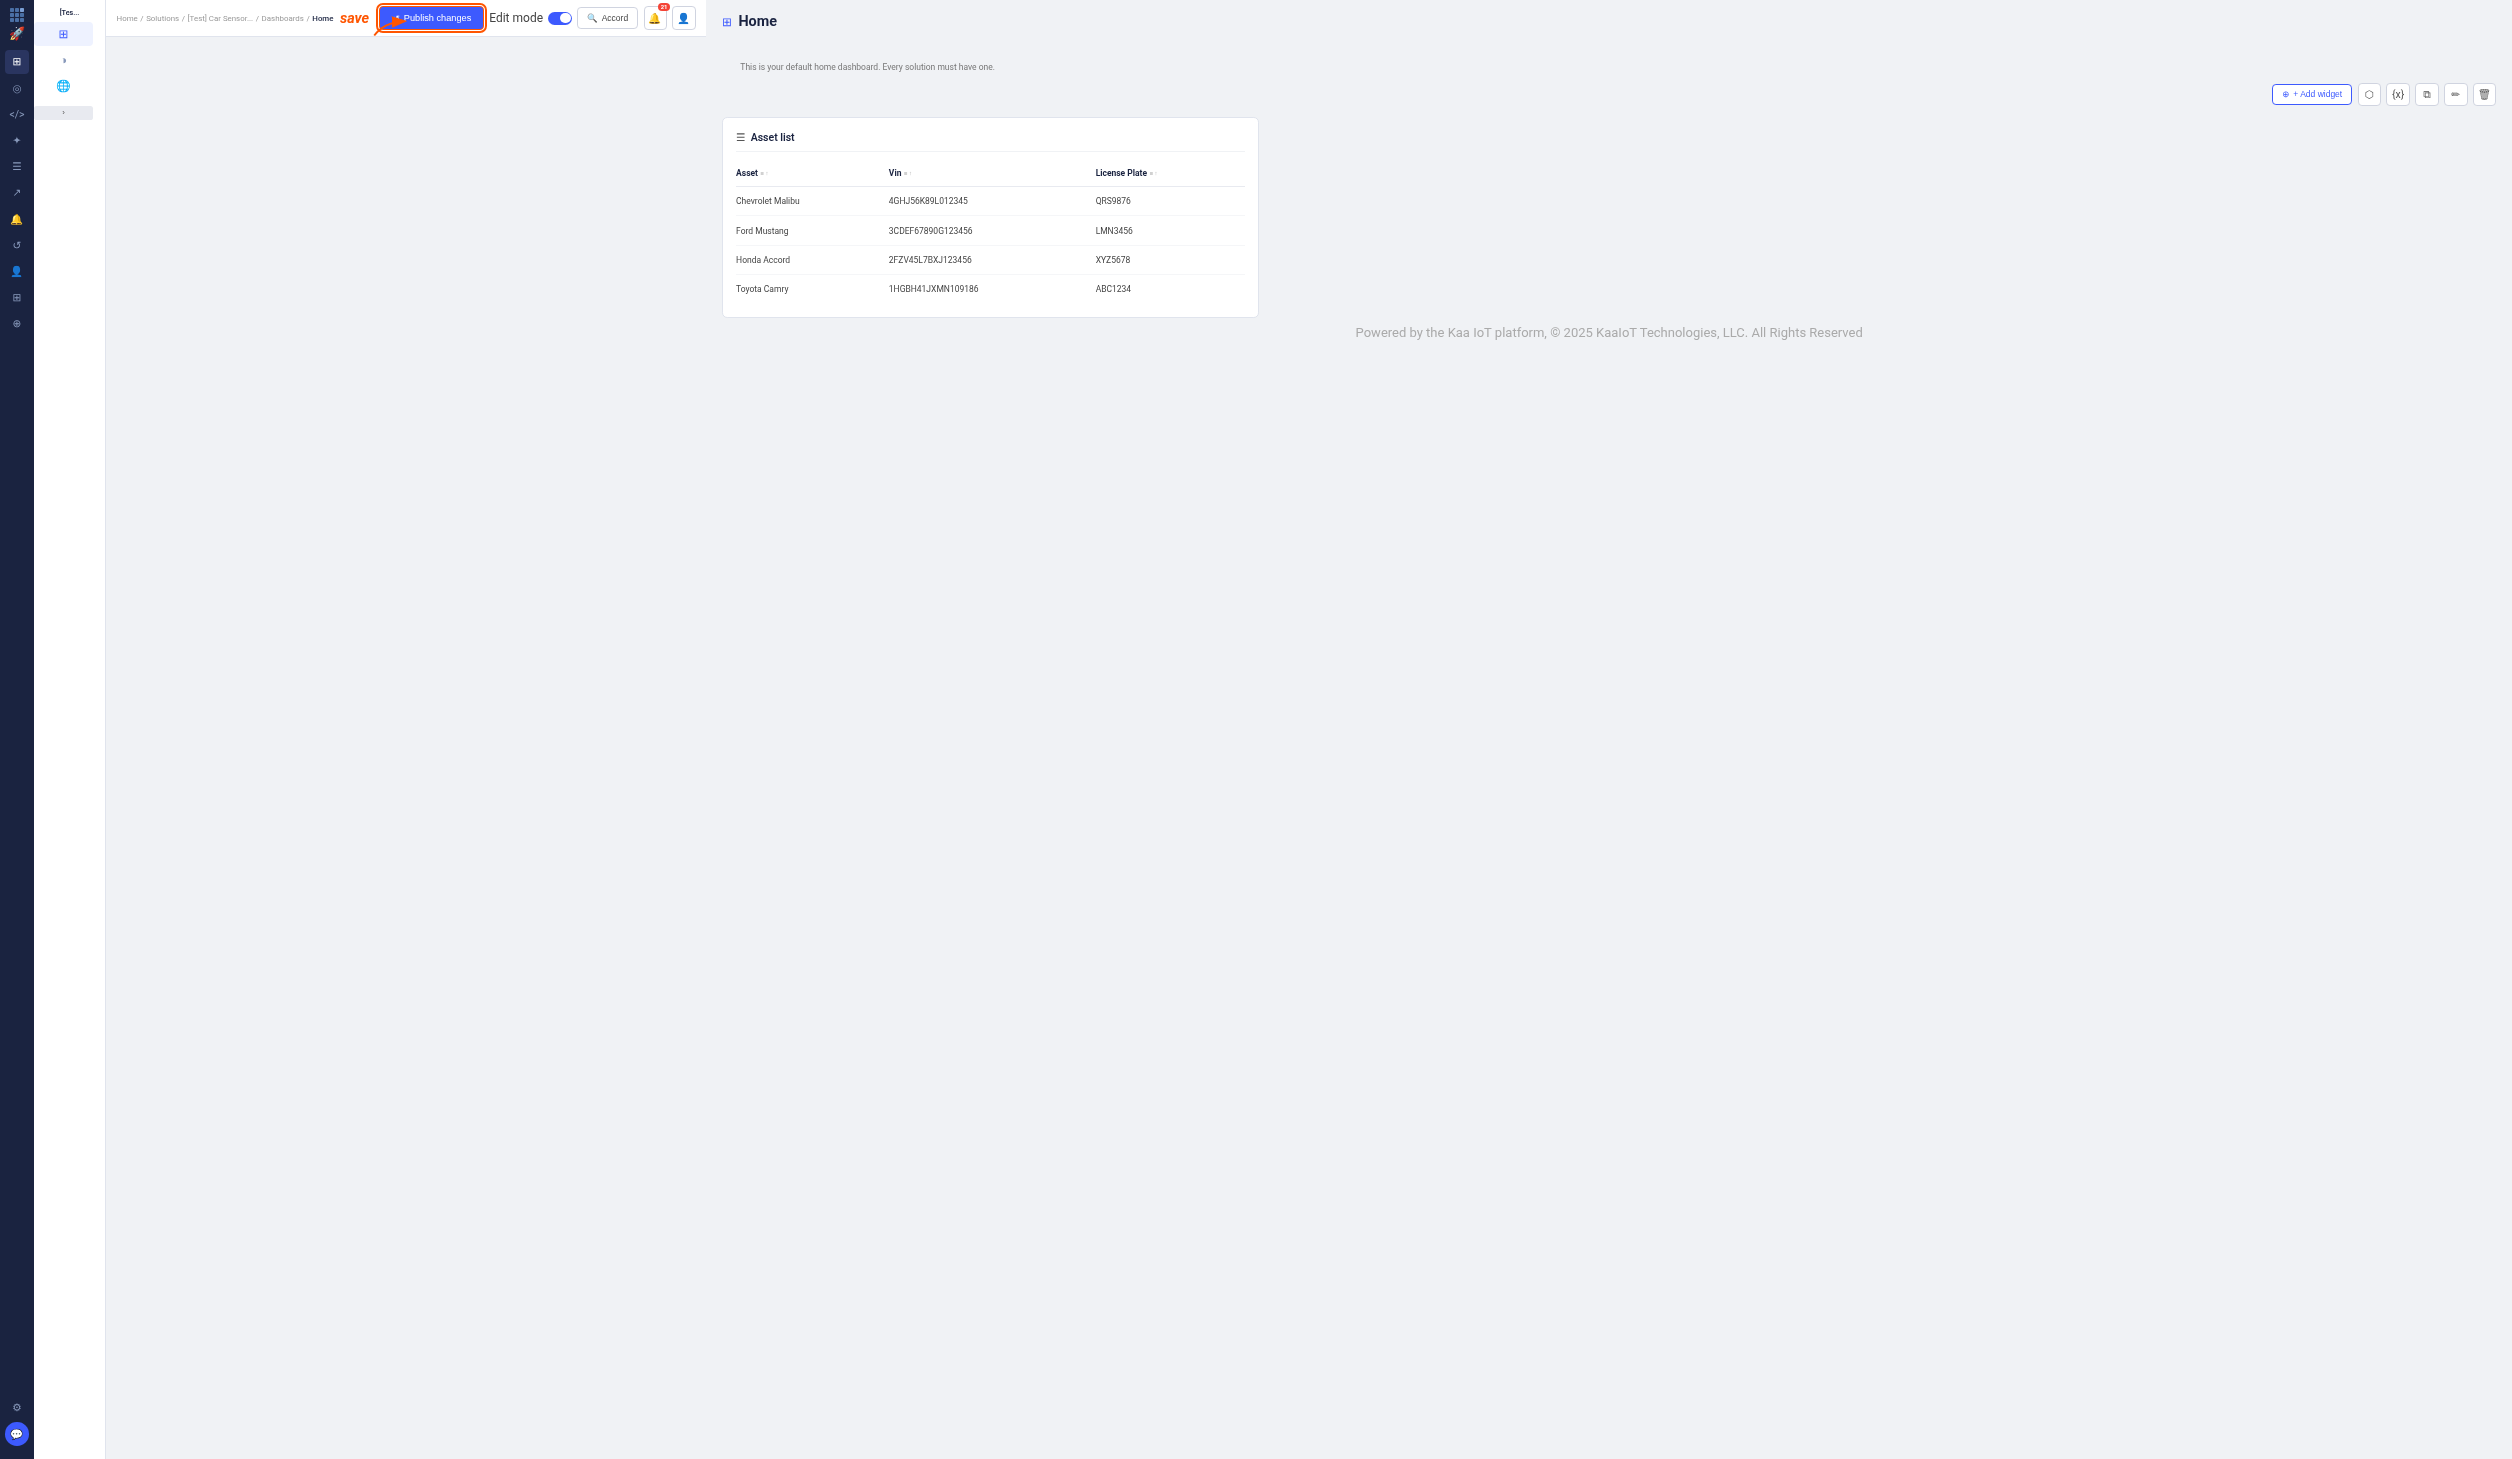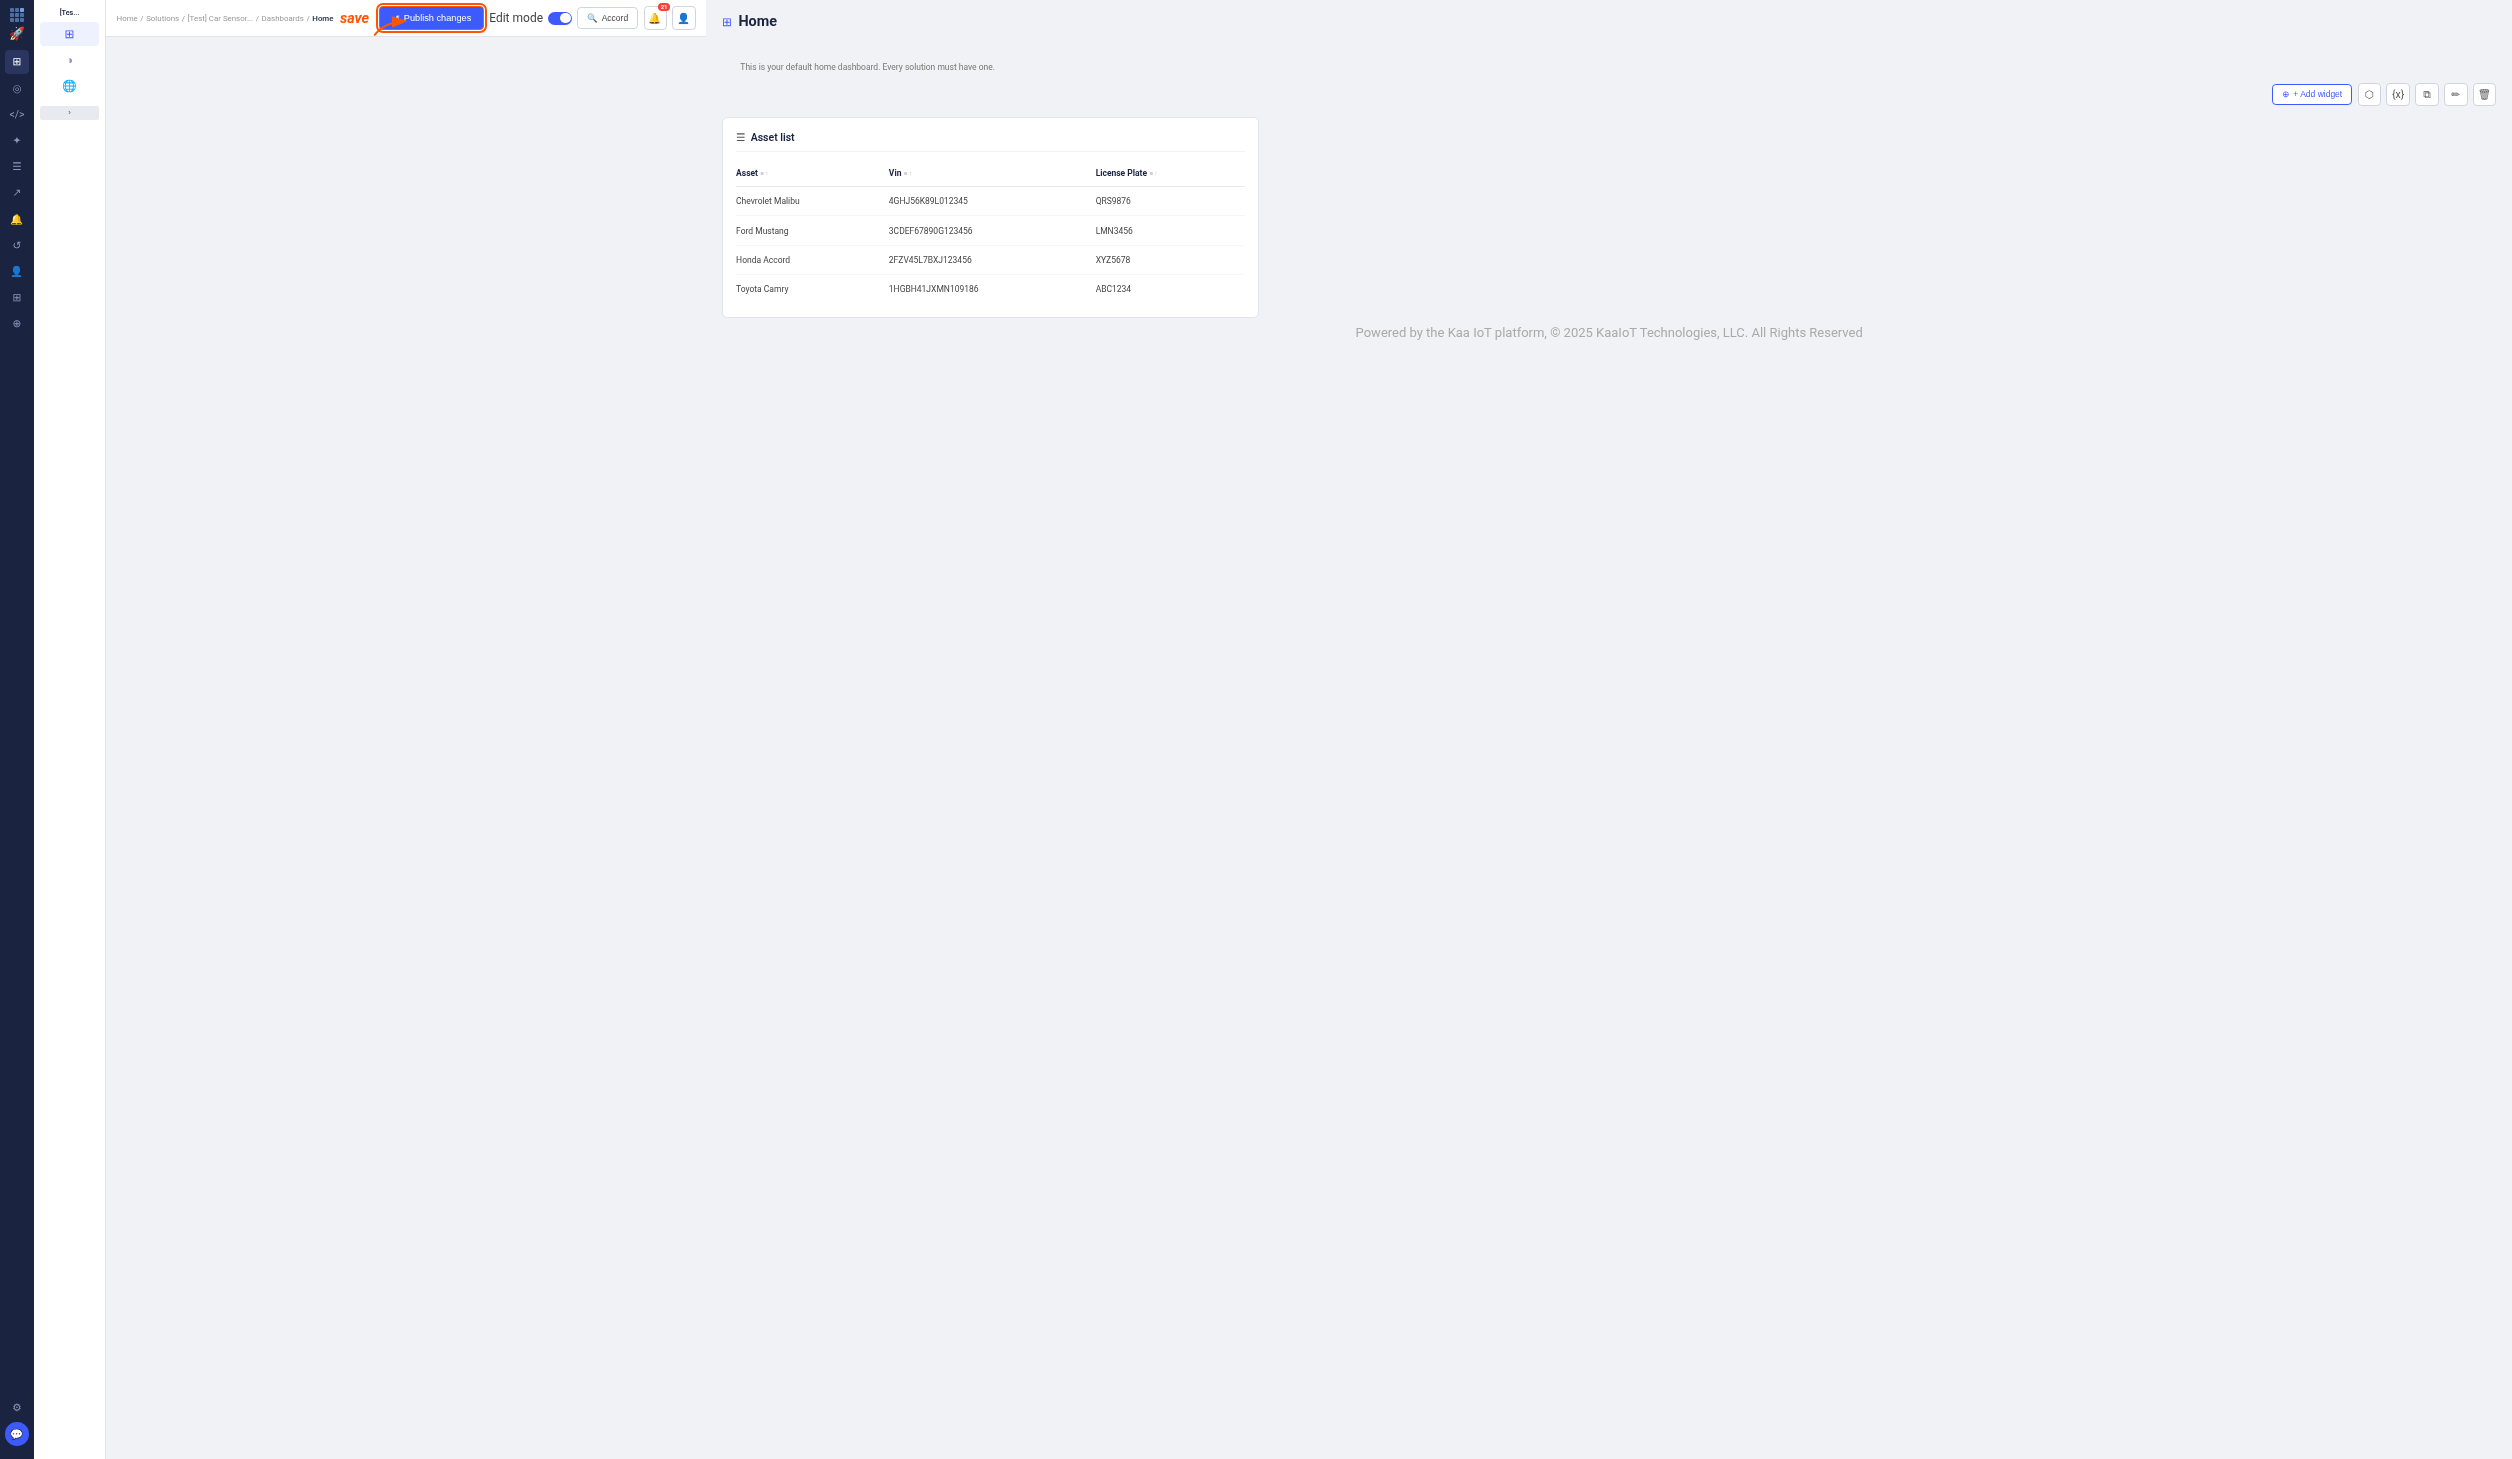--- a/index.html
+++ b/index.html
@@ -49,21 +49,21 @@
     }
     .sidebar-icon.active { background: #2a3560; color: #fff; }
 
     
     .sidebar-second {
       width: 72px;
       background: #fff;
       border-right: 0.7px solid #e0e4ed;
       display: flex;
       flex-direction: column;
-      align-items: center;
+      align-items: flex-start;
       padding: 5.2px 0;
       gap: 2.6px;
       flex-shrink: 0;
     }
     .sidebar-second .app-title {
       font-size: 7.2px;
       color: #1a2340;
       font-weight: 600;
       padding: 2.6px 5.2px;
       text-align: center;

